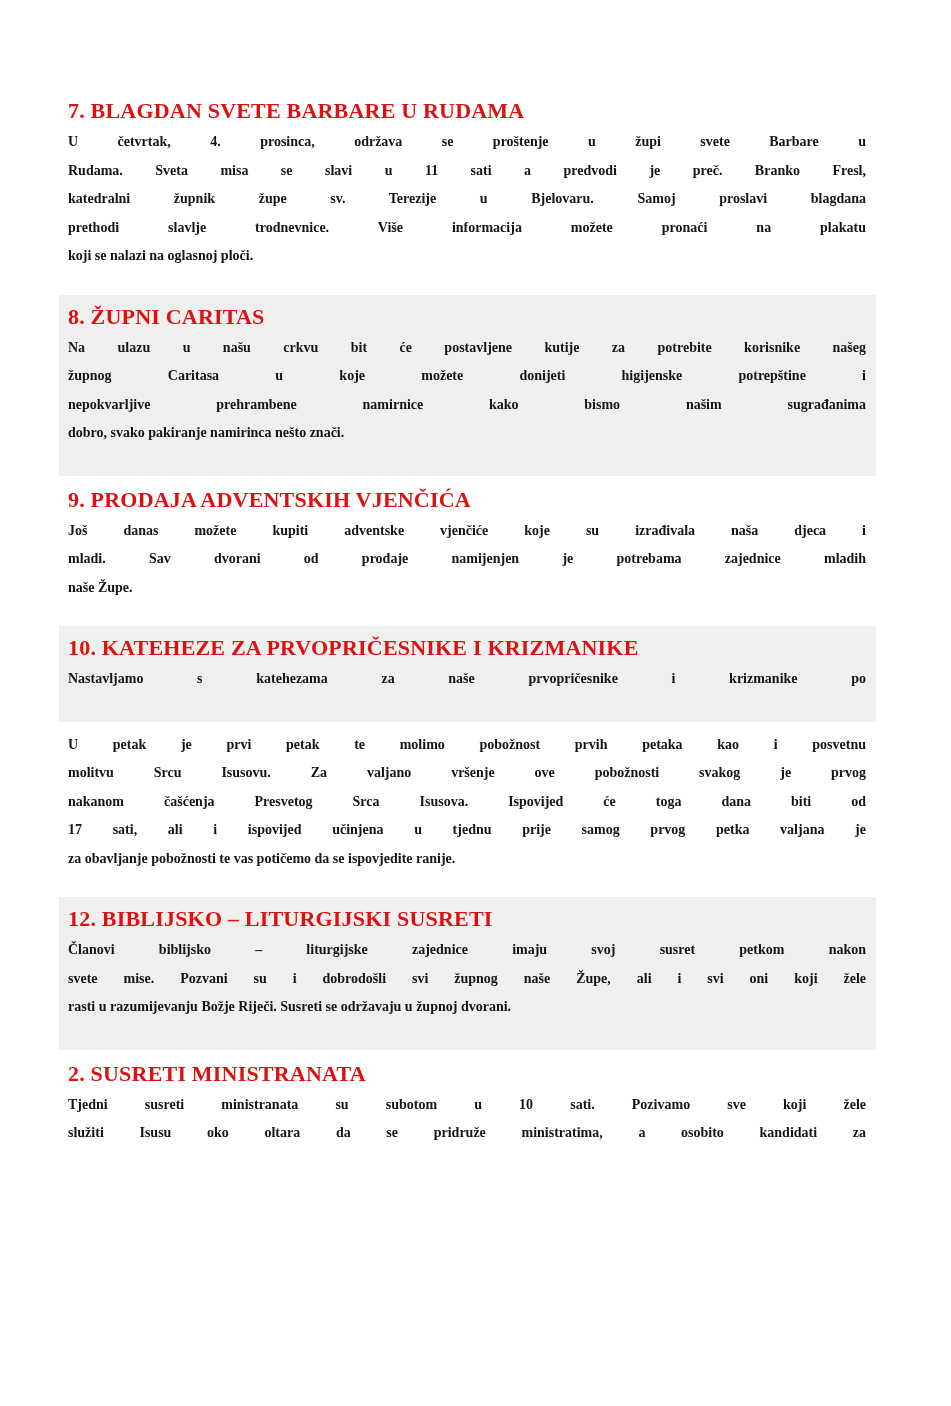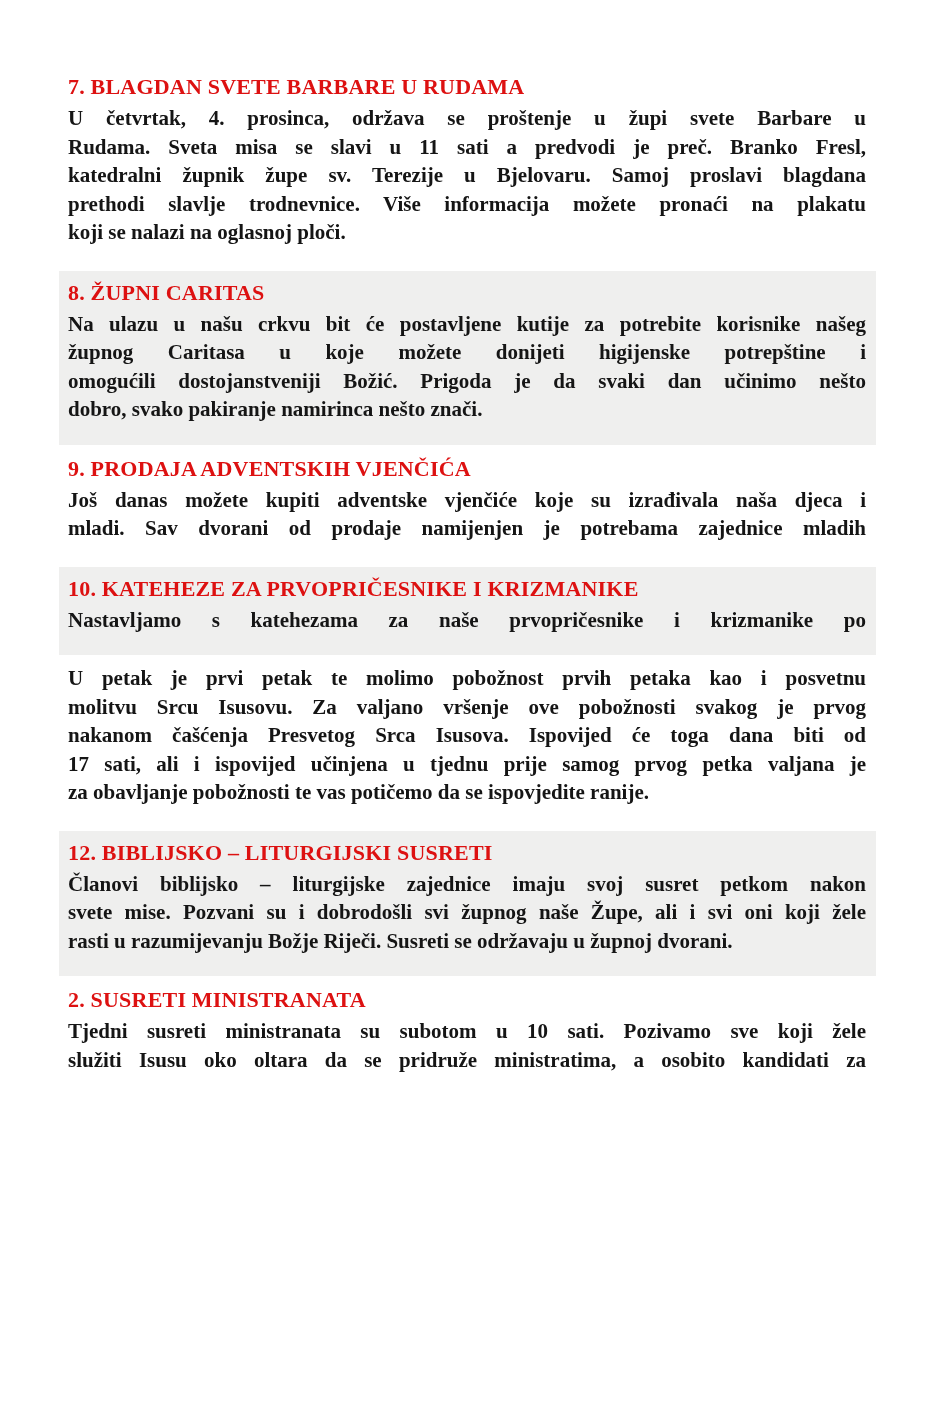--- a/index.html
+++ b/index.html
@@ -16,45 +16,45 @@
     width: 951px;
     height: 1406px;
     position: relative;
     background: var(--page);
     font-family: "Liberation Serif", "DejaVu Serif", serif;
     overflow: hidden;
   }
   .content {
     position: absolute;
     left: 68px;
-    top: 72px;
+    top: 96px;
     width: 798px;
   }
   .section {
     margin-bottom: 24px;
   }
   .section.highlight {
     background: var(--band);
-    padding: 7px 10px 21px 9px;
+    padding: 7px 10px 28px 9px;
     margin-left: -9px;
     margin-right: -10px;
     margin-bottom: 9px;
     font-family: Liberation Serif, serif;
   }
   .heading {
     font-size: 22px;
     font-weight: 700;
     color: var(--red);
     line-height: 29px;
     letter-spacing: 0.2px;
     margin-bottom: 3px;
     white-space: nowrap;
   }
   .line {
-    font-size: 21px;
+    font-size: 14px;
     font-weight: 700;
     color: var(--ink);
     line-height: 28.5px;
     text-align: justify;
     text-align-last: justify;
   }
   .line.last {
     text-align: center;
     text-align-last: left;
   }
@@ -70,28 +70,29 @@
     <div class="line">Rudama. Sveta misa se slavi u 11 sati a predvodi je preč. Branko Fresl,</div>
     <div class="line">katedralni župnik župe sv. Terezije u Bjelovaru. Samoj proslavi blagdana</div>
     <div class="line">prethodi slavlje trodnevnice. Više informacija možete pronaći na plakatu</div>
     <div class="line last">koji se nalazi na oglasnoj ploči.</div>
   </section>
 
   <section class="section highlight">
     <h2 class="heading">8.  ŽUPNI CARITAS</h2>
     <div class="line">Na ulazu u našu crkvu bit će postavljene kutije za potrebite korisnike našeg</div>
     <div class="line">župnog Caritasa u koje možete donijeti higijenske potrepštine i</div>
-    <div class="line">omogućili dostojanstveniji Božić. Prigoda je da svaki dan učinimo nešto</div>
+    <div class="line">nepokvarljive prehrambene namirnice kako bismo našim sugrađanima</div>
     <div class="line last">dobro, svako pakiranje namirinca nešto znači.</div>
   </section>
 
   <section class="section">
     <h2 class="heading">9. PRODAJA ADVENTSKIH VJENČIĆA</h2>
     <div class="line">Još danas možete kupiti adventske vjenčiće koje su izrađivala naša djeca i</div>
     <div class="line">mladi. Sav dvorani od prodaje namijenjen je potrebama zajednice mladih</div>
+    <div class="line last">naše Župe.</div>
   </section>
 
   <section class="section highlight">
     <h2 class="heading">10. KATEHEZE ZA PRVOPRIČESNIKE I KRIZMANIKE</h2>
     <div class="line">Nastavljamo s katehezama za naše prvopričesnike i krizmanike po</div>
   </section>
 
   <section class="section">
     <div class="line">U petak je prvi petak te molimo pobožnost prvih petaka kao i posvetnu</div>
     <div class="line">molitvu Srcu Isusovu. Za valjano vršenje ove pobožnosti svakog je prvog</div>

